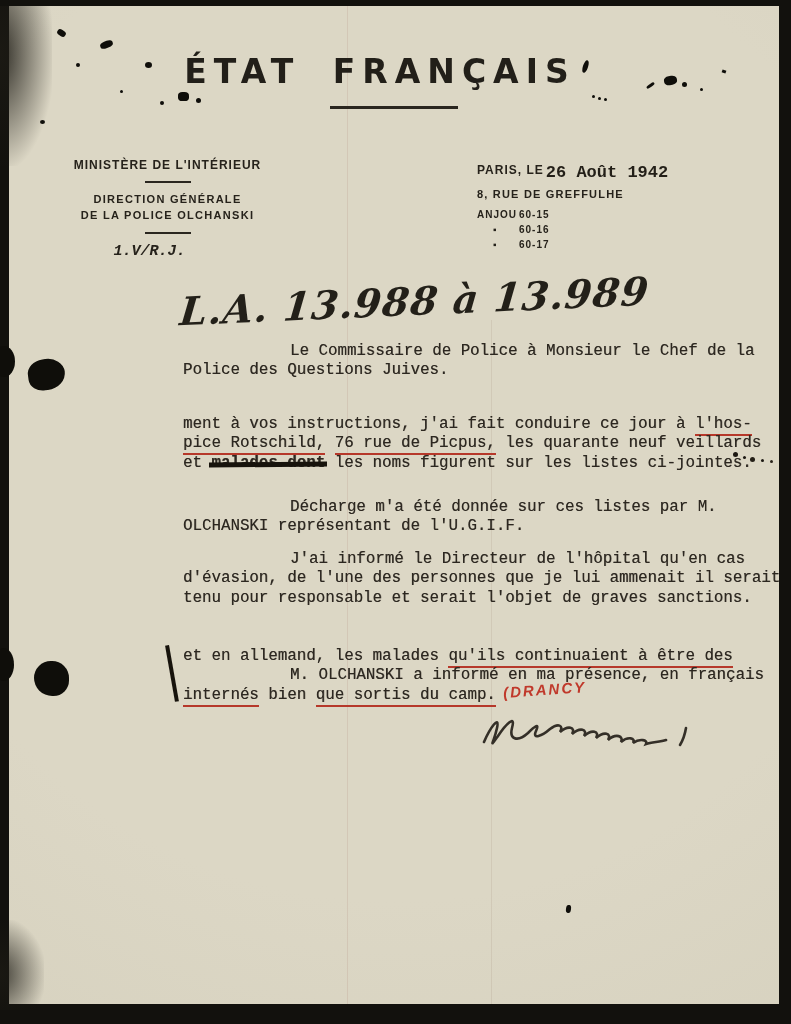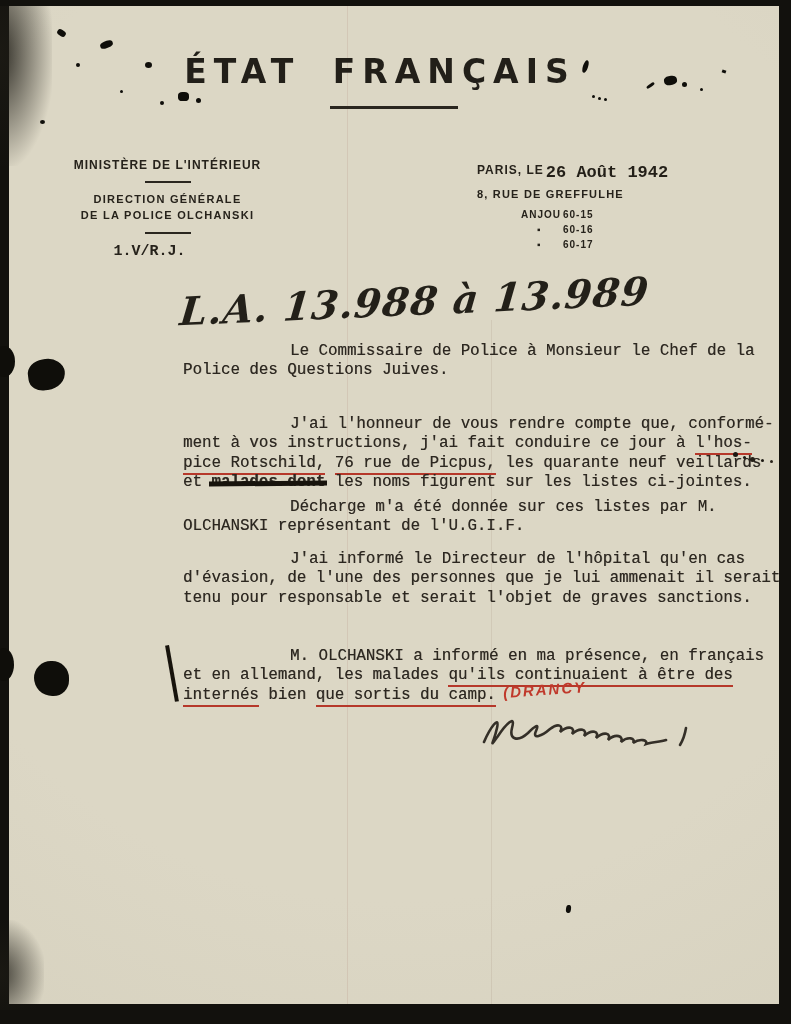--- a/index.html
+++ b/index.html
@@ -12,30 +12,30 @@
   .doc-title{position:absolute;left:170px;top:52px;width:420px;text-align:center;z-index:3;
              font-family:"DejaVu Sans",sans-serif;font-weight:700;font-size:33px;
              letter-spacing:7px;word-spacing:14px;color:#221f19;}
   .title-rule{position:absolute;left:330px;top:106px;width:128px;height:3px;background:#2a261f;z-index:3;}
   .lh-left{position:absolute;left:50px;top:158px;width:235px;text-align:center;z-index:3;color:#26221b;}
   .lh-ministry{font-size:12px;font-weight:700;letter-spacing:1px;}
   .lh-rule{width:46px;height:2px;background:#2a261f;margin:9px auto 8px auto;}
   .lh-dir{font-size:11px;font-weight:700;letter-spacing:1.3px;line-height:16px;}
   .lh-service{margin-top:14px;font-family:"Liberation Serif",serif;font-weight:700;font-size:14.5px;}
   .lh-ref{margin-top:9px;font-family:"Liberation Mono",monospace;font-size:15px;font-weight:700;
-          transform:translateX(-18px);}
+          transform:translateX(-18px);font-style:italic;}
   .lh-right{position:absolute;left:477px;top:163px;z-index:3;color:#26221b;}
   .pd-row{display:flex;align-items:flex-start;gap:2px;}
   .pd-label{font-size:12px;font-weight:700;letter-spacing:1px;}
   .pd-date{font-family:"Liberation Mono",monospace;font-size:17px;font-weight:700;color:#231f18;}
   .pd-addr{margin-top:6px;font-size:11px;font-weight:700;letter-spacing:1.2px;}
   .phone{font-size:10px;font-weight:700;letter-spacing:1px;line-height:15px;white-space:pre;}
   .phone .pfx{display:inline-block;min-width:42px;}
   .phone.indent .pfx{padding-left:16px;min-width:26px;}
-  .phones{margin-top:7px;margin-left:44px;}
+  .phones{margin-top:7px;}
   
   .hw-ref{position:absolute;left:180px;top:278px;z-index:4;
           font-family:"DejaVu Serif",serif;font-style:italic;font-weight:700;font-size:39px;
           color:#16130d;letter-spacing:1px;transform:rotate(-2.5deg) skewX(-8deg);opacity:.93;}
   .drancy{position:absolute;left:503px;top:681px;z-index:4;color:#c0392b;
           font-style:italic;font-weight:700;font-size:15px;letter-spacing:2px;
           transform:rotate(-4deg);}
   
   .tw{position:absolute;left:183px;width:605px;z-index:3;
       font-family:"Liberation Mono",monospace;font-size:15.8px;line-height:19.4px;
@@ -91,40 +91,39 @@
   </div>
 
   <div class="hw-ref">L.A. 13.988 à 13.989</div>
 
   <div class="tw" style="top:342px;">
     <div class="tw-line ind">Le Commissaire de Police à Monsieur le Chef de la</div>
     <div class="tw-line">Police des Questions Juives.</div>
   </div>
 
   <div class="tw" style="top:415px;">
-    <div class="tw-line ind">J'ai l'honneur de vous rendre compte que, conformé-</div>
     <div class="tw-line"><span>ment à vos instructions, j'ai fait conduire ce jour à </span><span class="ru">l'hos-</span></div>
     <div class="tw-line"><span class="ru">pice Rotschild,</span><span> </span><span class="ru">76 rue de Picpus,</span><span> les quarante neuf veillards</span></div>
     <div class="tw-line"><span>et </span><span class="strike">malades dont</span><span> les noms figurent sur les listes ci-jointes.</span></div>
   </div>
 
   <div class="tw" style="top:498px;">
     <div class="tw-line ind">Décharge m'a été donnée sur ces listes par M.</div>
     <div class="tw-line">OLCHANSKI représentant de l'U.G.I.F.</div>
   </div>
 
   <div class="tw" style="top:550px;">
     <div class="tw-line ind">J'ai informé le Directeur de l'hôpital qu'en cas</div>
     <div class="tw-line">d'évasion, de l'une des personnes que je lui ammenait il serait</div>
     <div class="tw-line">tenu pour responsable et serait l'objet de graves sanctions.</div>
   </div>
 
   <div class="tw" style="top:647px;">
+    <div class="tw-line"><span>et en allemand, les malades </span><span class="ru">qu'ils continuaient à être des</span></div>
     <div class="tw-line ind">M. OLCHANSKI a informé en ma présence, en français</div>
-    <div class="tw-line"><span>et en allemand, les malades </span><span class="ru">qu'ils continuaient à être des</span></div>
     <div class="tw-line"><span class="ru">internés</span><span> bien </span><span class="ru">que sortis du camp.</span></div>
   </div>
 
   <div class="margin-slash"></div>
   <div class="drancy">(DRANCY</div>
 
   <svg class="sig" width="250" height="64" viewBox="0 0 250 64">
     <path d="M14,44 C20,30 30,16 27,30 C24,44 18,52 28,38 C36,26 46,16 42,30 C39,42 48,44 58,35 C64,29 70,24 66,33 C62,42 72,38 80,31 C88,25 94,27 90,34 C98,27 106,29 102,36 C110,29 118,31 114,38 C122,31 130,33 126,40 C134,33 142,35 138,42 C146,35 154,38 151,44 C158,38 166,40 163,45 C170,40 178,42 176,46 C182,44 190,44 196,42" fill="none" stroke="#211d16" stroke-width="2.6" stroke-linecap="round" opacity="0.9"></path>
     <path d="M216,30 C215,36 213,42 210,47" fill="none" stroke="#211d16" stroke-width="2.6" stroke-linecap="round" opacity="0.9"></path>
   </svg>

